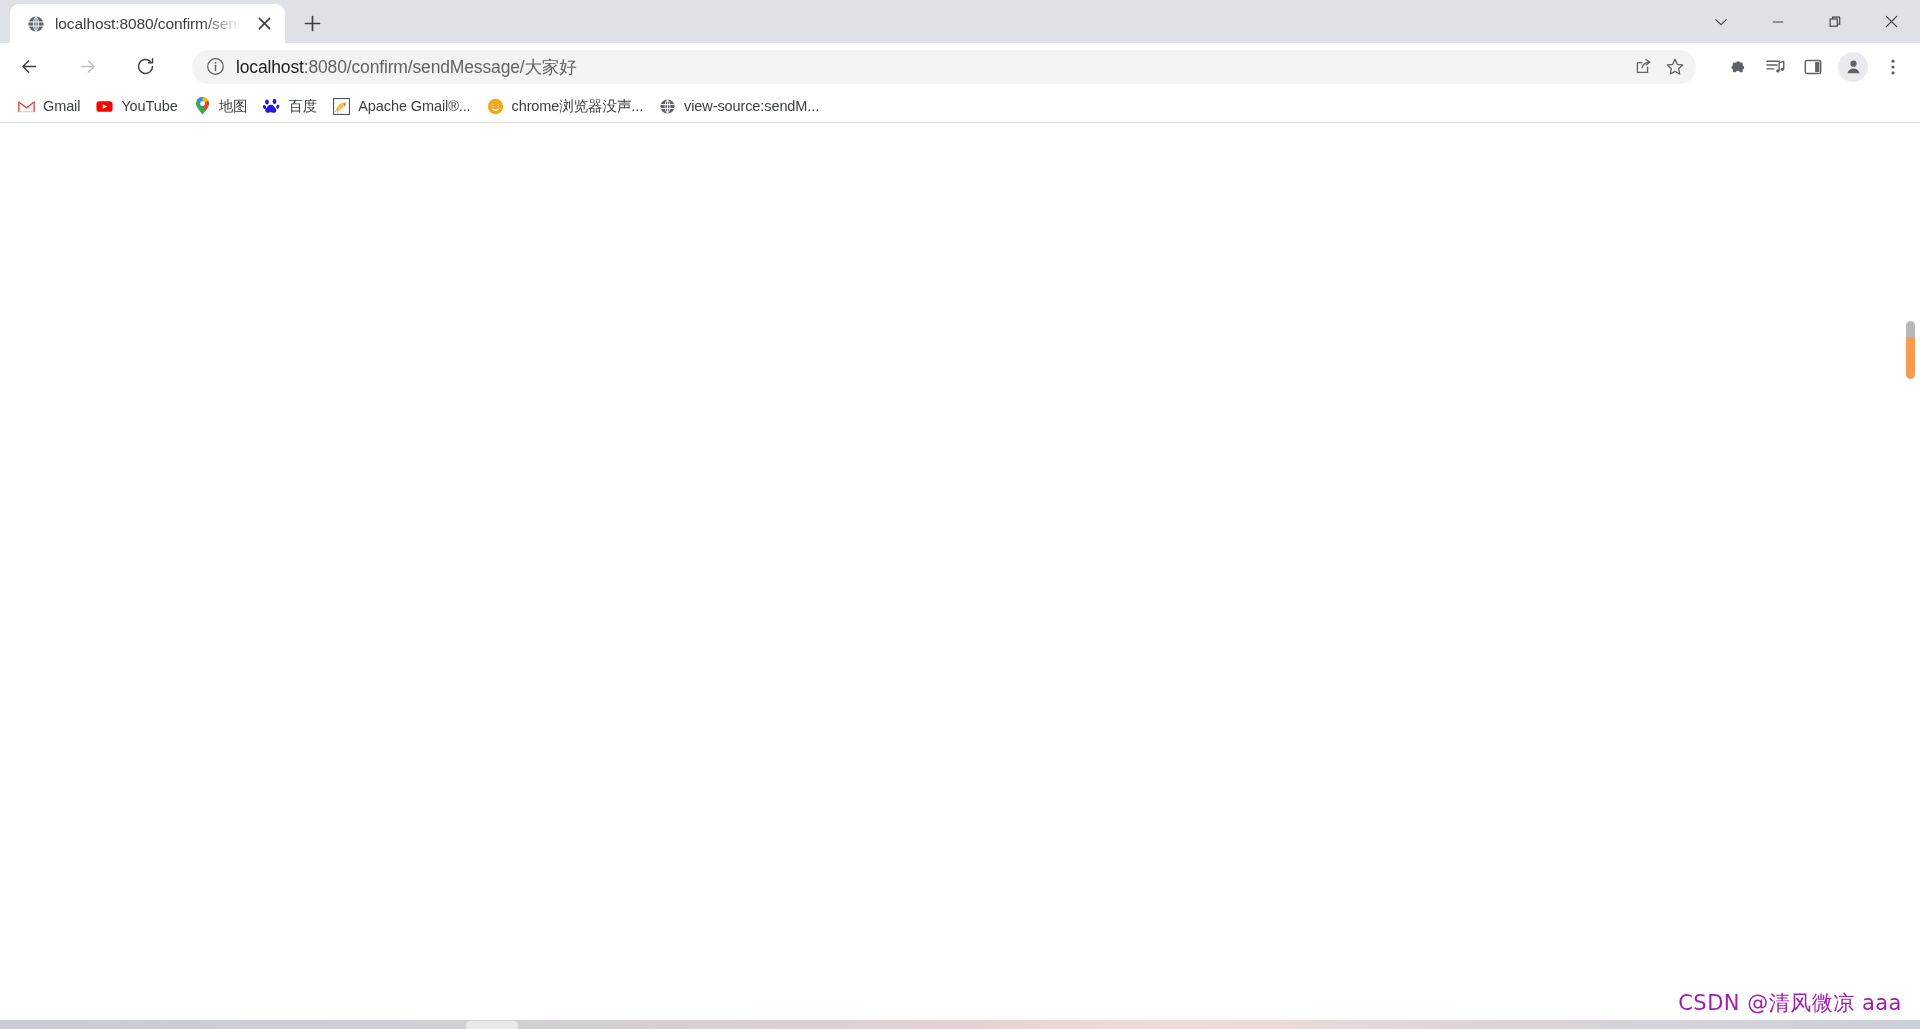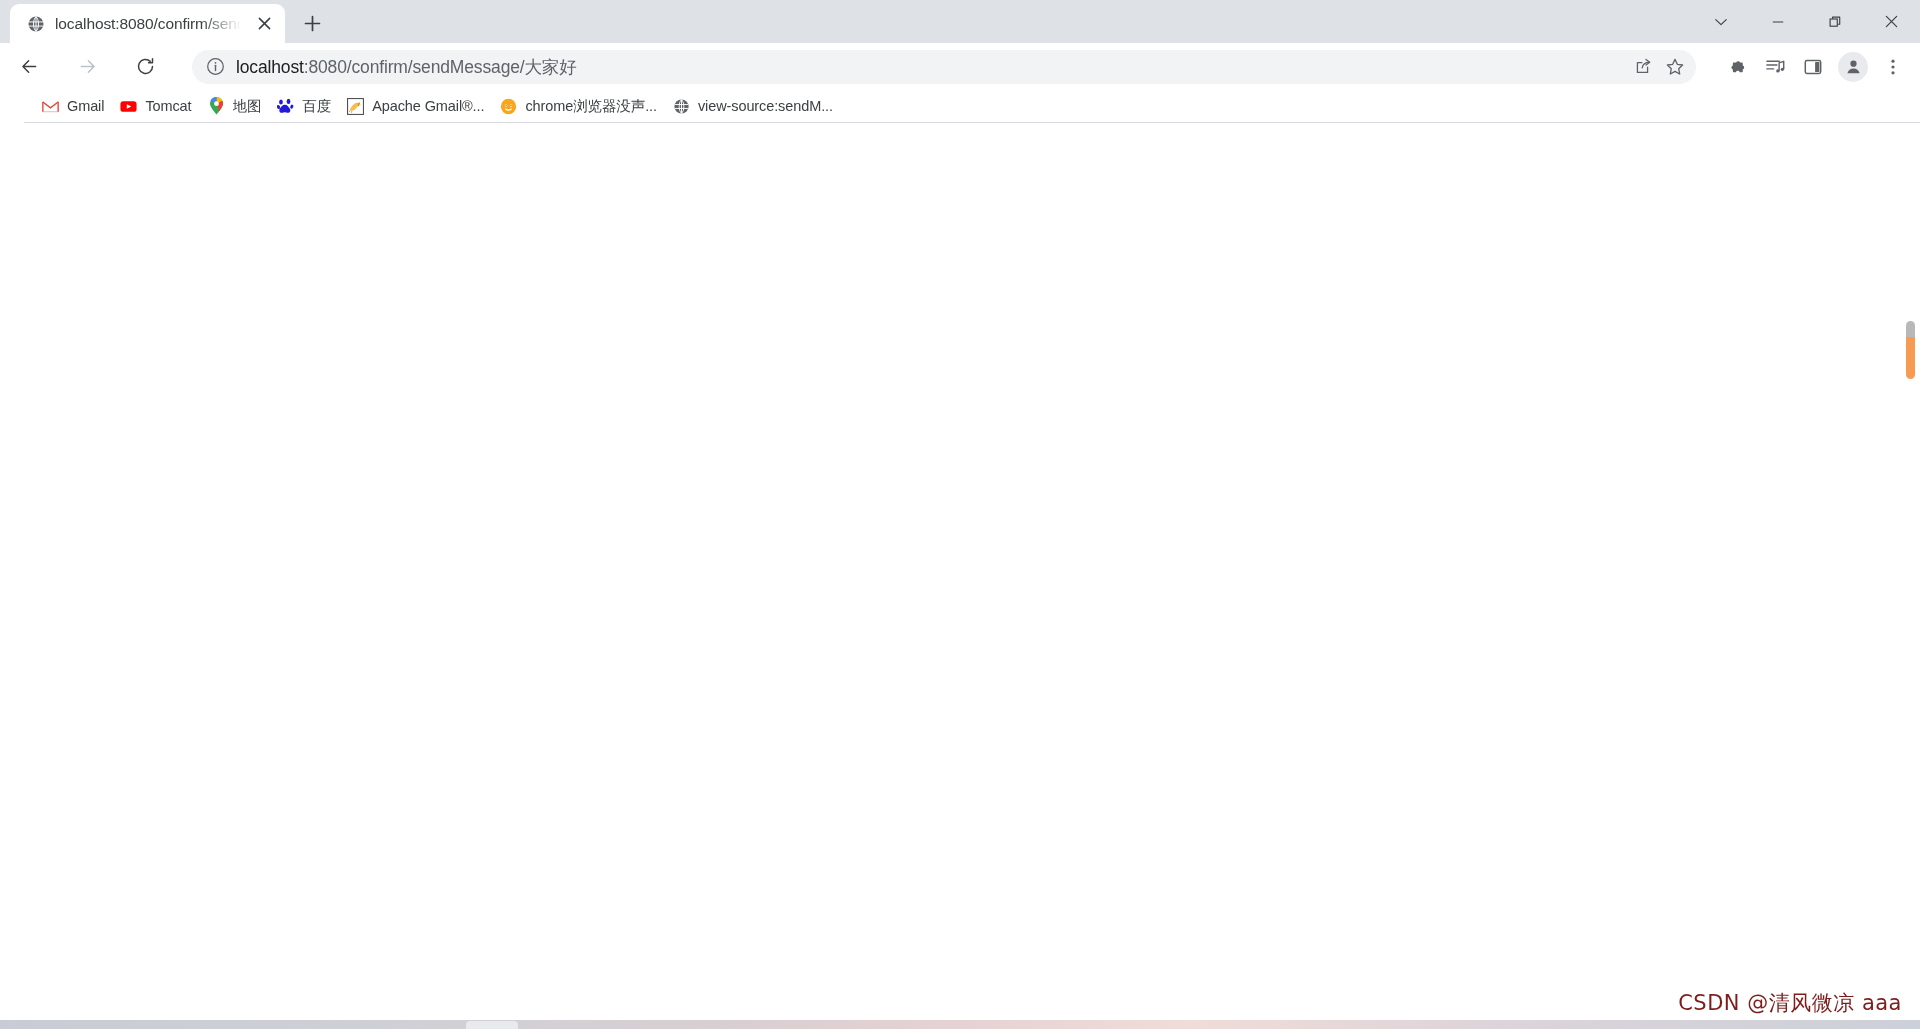--- a/index.html
+++ b/index.html
@@ -171,21 +171,20 @@
   
   .bookmarks {
     height: 33px;
     background: #ffffff;
     display: flex;
     align-items: center;
     padding: 0 8px 0 10px;
     flex: 0 0 auto;
     border-bottom: 1px solid #dadce0;
     overflow: hidden;
-    margin-left: 24px;
   }
   .bookmark {
     display: flex;
     align-items: center;
     height: 26px;
     padding: 0 8px;
     border-radius: 4px;
     cursor: pointer;
     gap: 8px;
     flex: 0 0 auto;
@@ -230,21 +229,21 @@
     border-radius: 5px;
     background: linear-gradient(to bottom, #b8b8b8 0%, #b8b8b8 28%, #f79b52 28%, #f79b52 100%);
   }
 
   
   .watermark {
     position: absolute;
     right: 18px;
     bottom: 12px;
     font-size: 21px;
-    color: #7f1d1d;
+    color: #a21caf;
     letter-spacing: 0.5px;
     white-space: nowrap;
     font-family: "DejaVu Sans", sans-serif;
   }
 
   
   .bottom-strip {
     position: absolute;
     left: 0; bottom: 0;
     width: 100%;
@@ -420,21 +419,21 @@
       <span class="bm-label">Gmail</span>
     </div>
 
     <div class="bookmark">
       <span class="bm-icon">
         <svg width="18" height="13" viewBox="0 0 20 14">
           <rect x="0.5" y="0.8" width="19" height="12.4" rx="3.4" fill="#ff0000"></rect>
           <path d="M8 4.3 L13.3 7 L8 9.7 Z" fill="#ffffff"></path>
         </svg>
       </span>
-      <span class="bm-label">Tomcat</span>
+      <span class="bm-label">YouTube</span>
     </div>
 
     <div class="bookmark">
       <span class="bm-icon">
         <svg width="15" height="18" viewBox="0 0 16 19">
           <path d="M8 18.5 C8 18.5 15 10.6 15 7 A7 7 0 0 0 1 7 C1 10.6 8 18.5 8 18.5 Z" fill="#34a853"></path>
           <path d="M8 0 A7 7 0 0 1 14.2 4 L8 7 Z" fill="#fbbc04"></path>
           <path d="M1.6 4.2 A7 7 0 0 1 8 0 L8 7 Z" fill="#4285f4"></path>
           <path d="M8 7 L14.2 4 C14.7 5 15 6 15 7 C15 9 12.8 12.4 10.8 15 Z" fill="#ea4335"></path>
           <circle cx="8" cy="7" r="2.6" fill="#ffffff"></circle>

